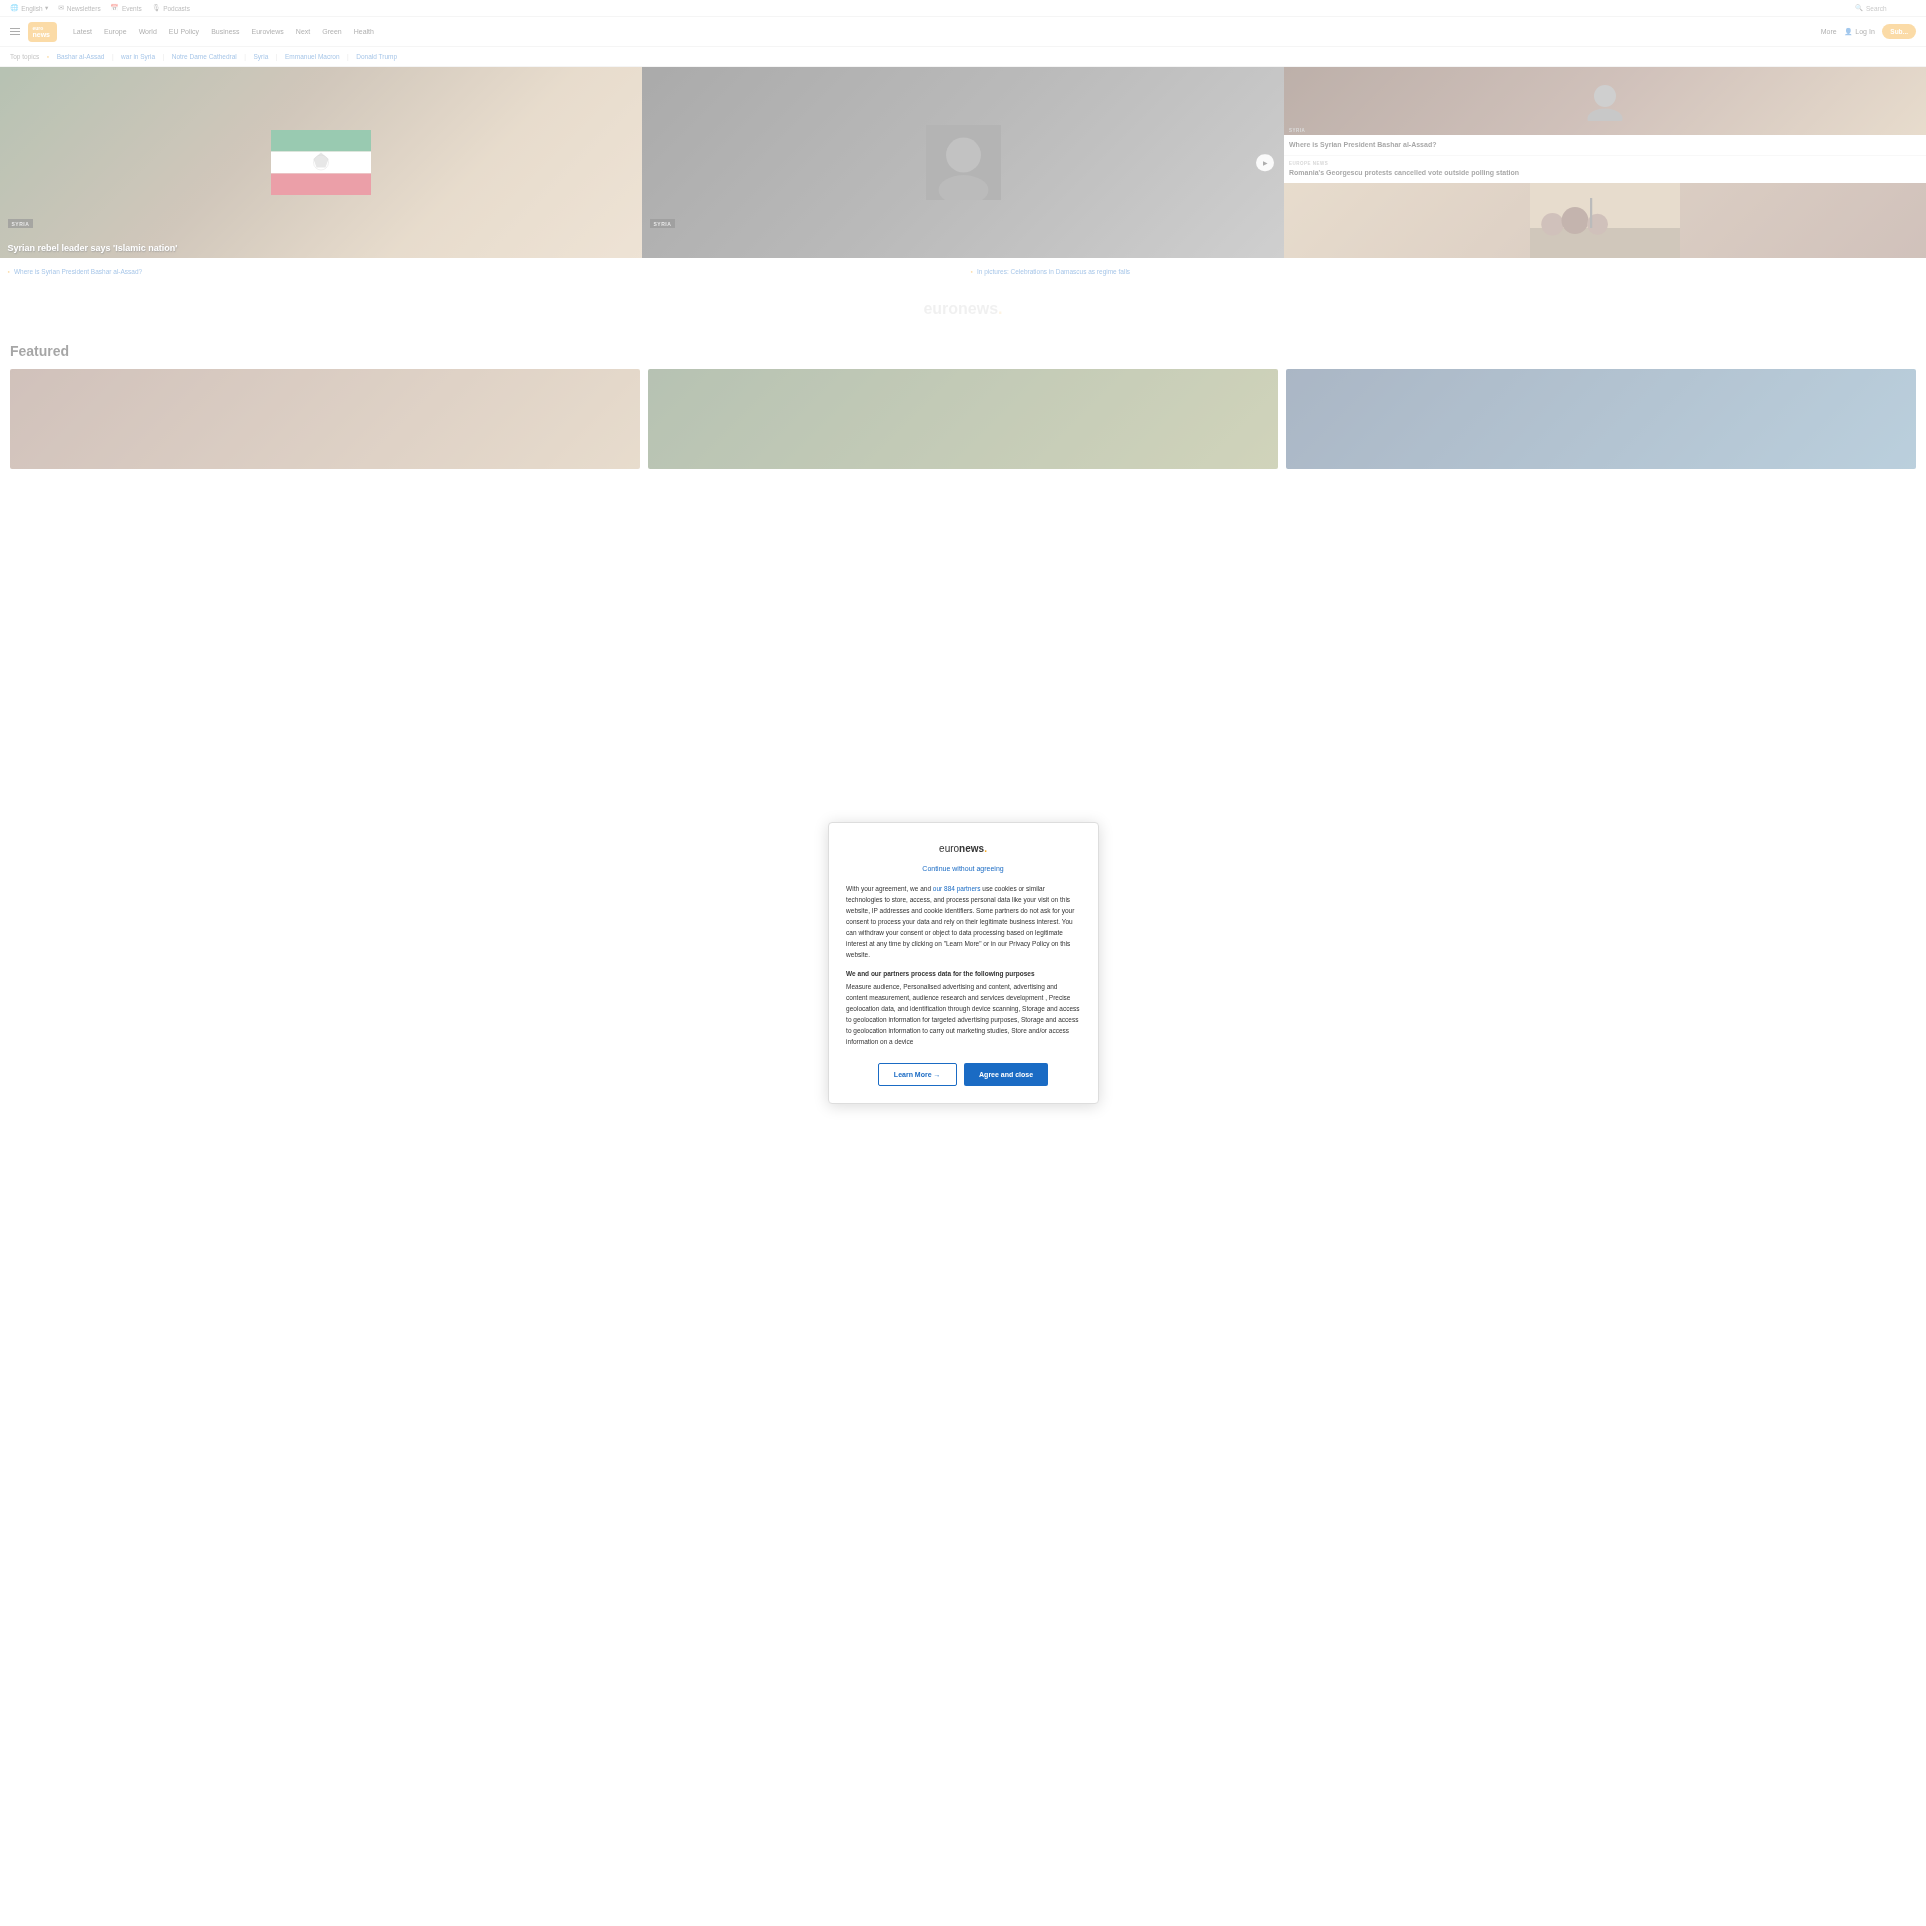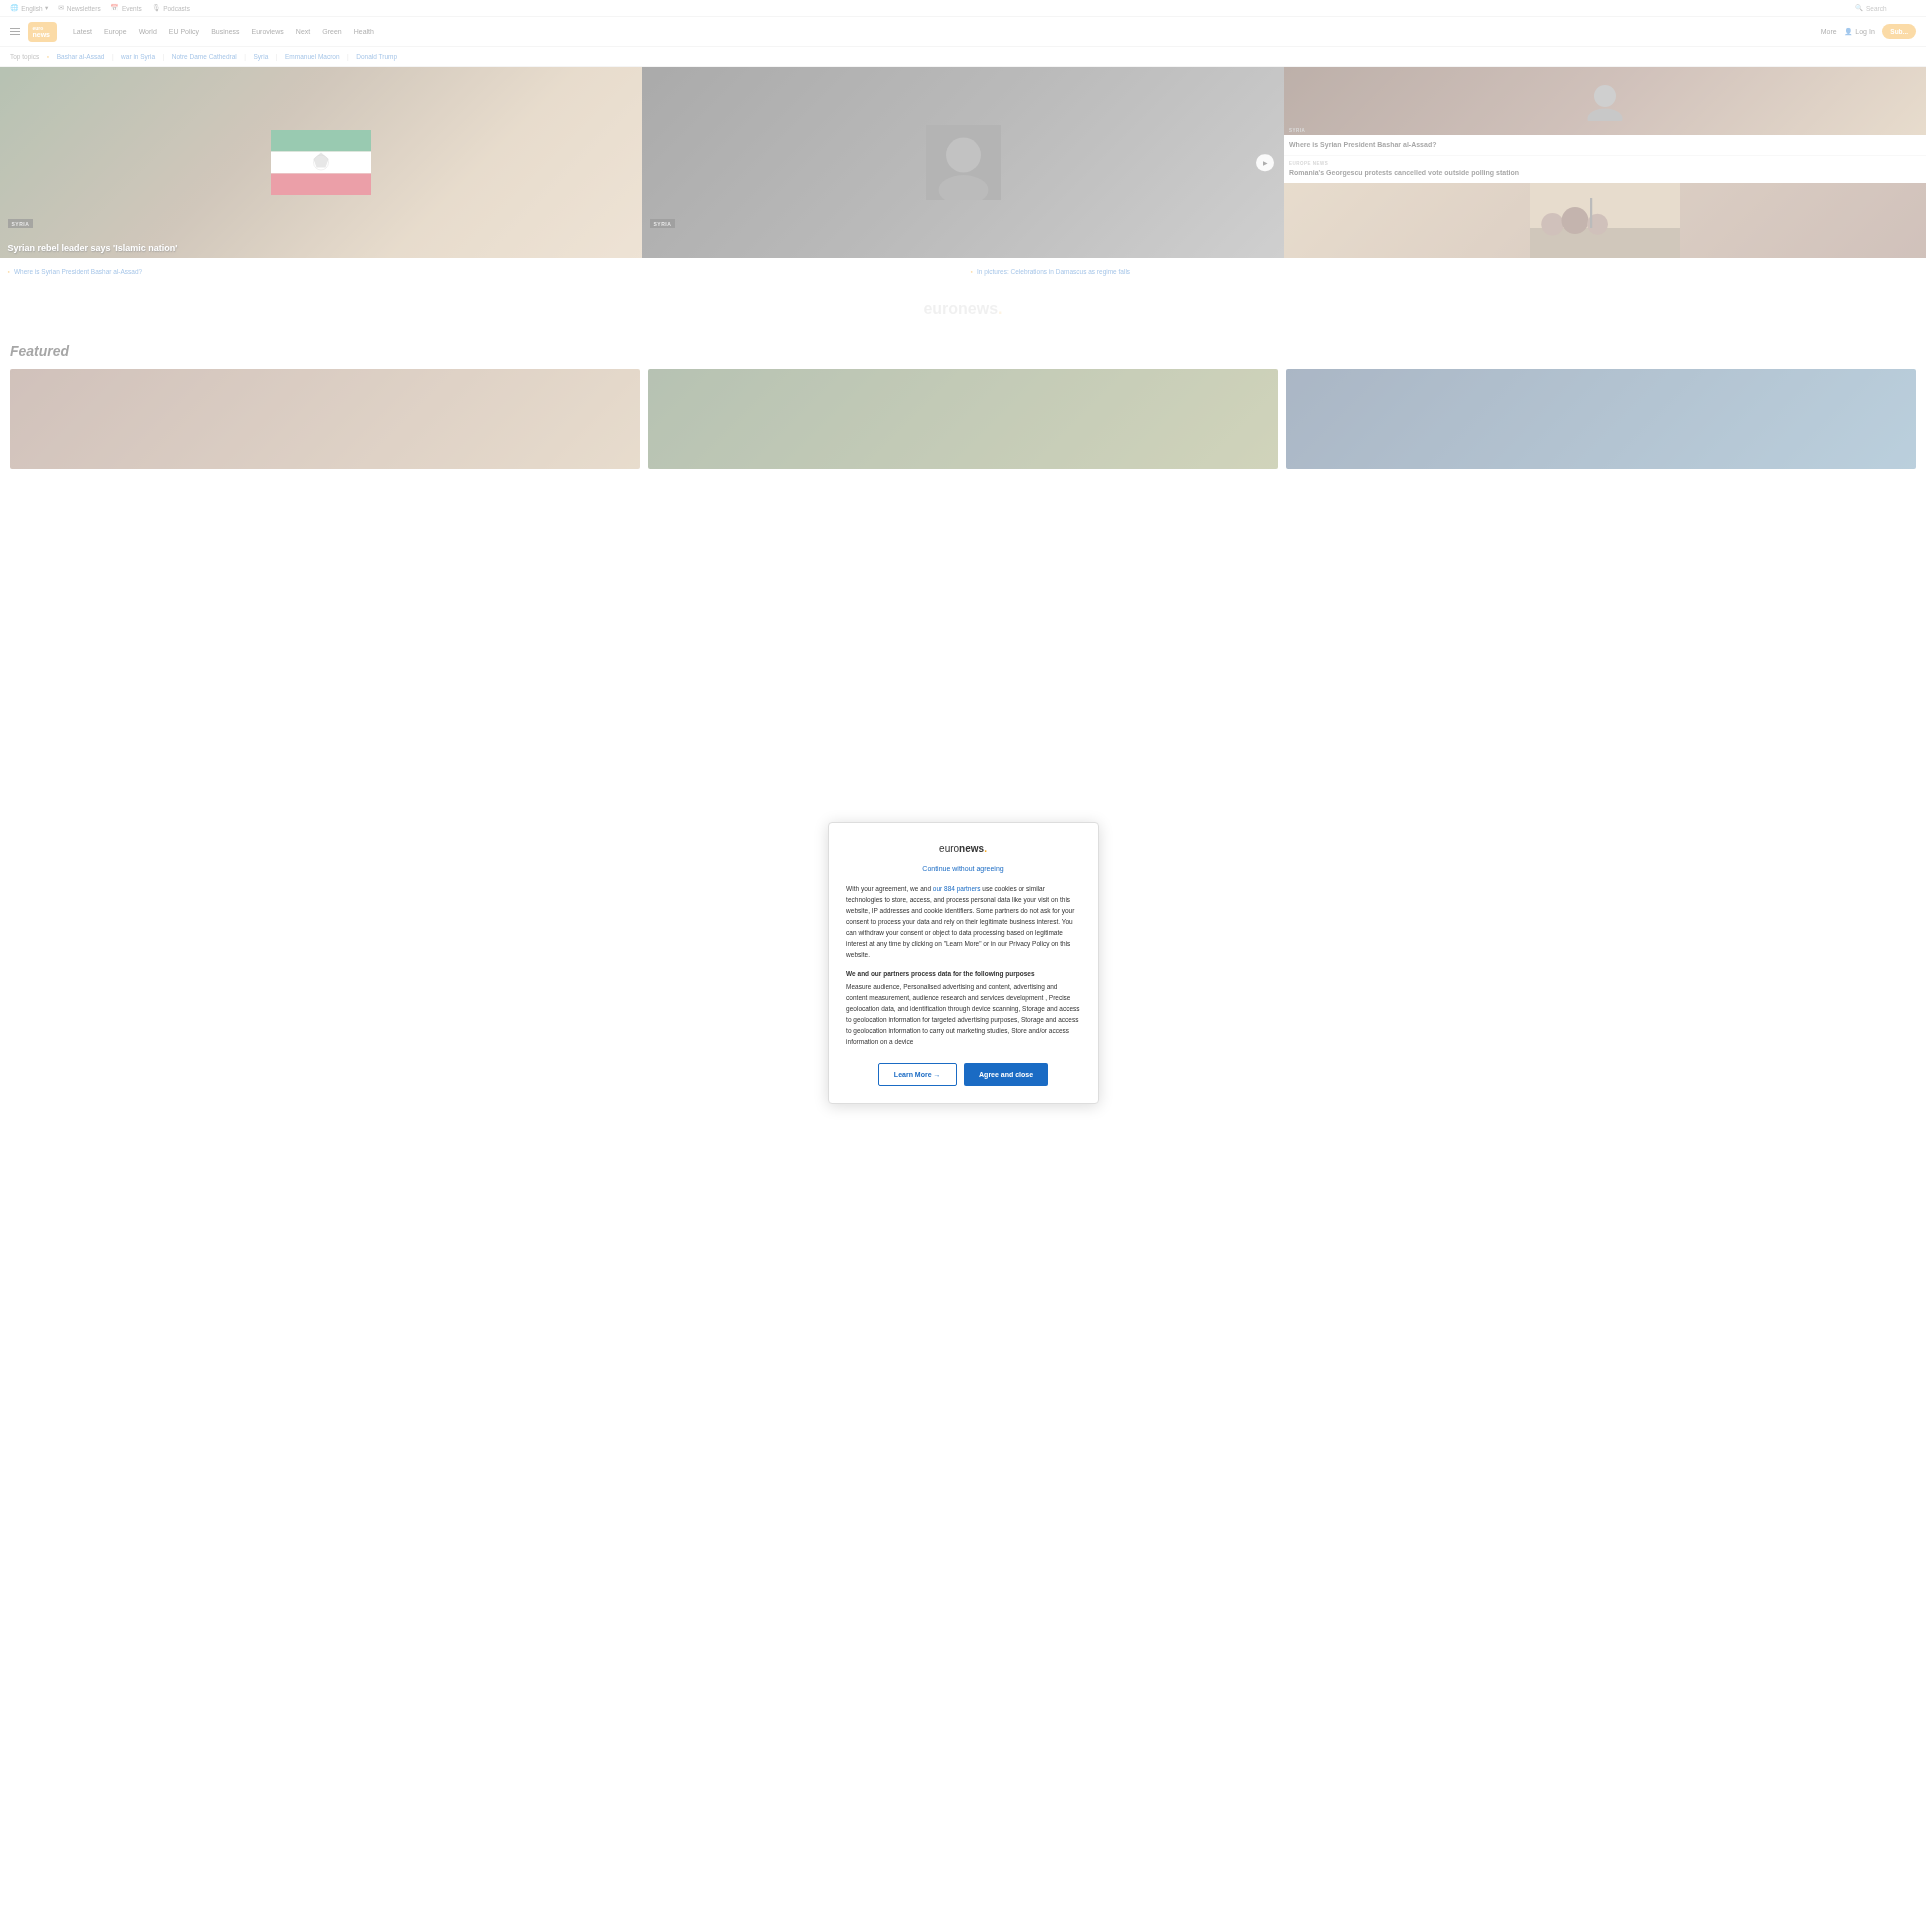--- a/index.html
+++ b/index.html
@@ -339,21 +339,20 @@
     
     .bottom-logo-area {
       text-align: center;
       padding: 15px;
       opacity: 0.3;
     }
 
     
     .featured-section {
       padding: 10px;
-      font-style: italic;
     }
     .featured-title {
       font-size: 14px;
       font-weight: bold;
       color: #222;
       margin-bottom: 10px;
     }
     .featured-grid {
       display: grid;
       grid-template-columns: 1fr 1fr 1fr;

